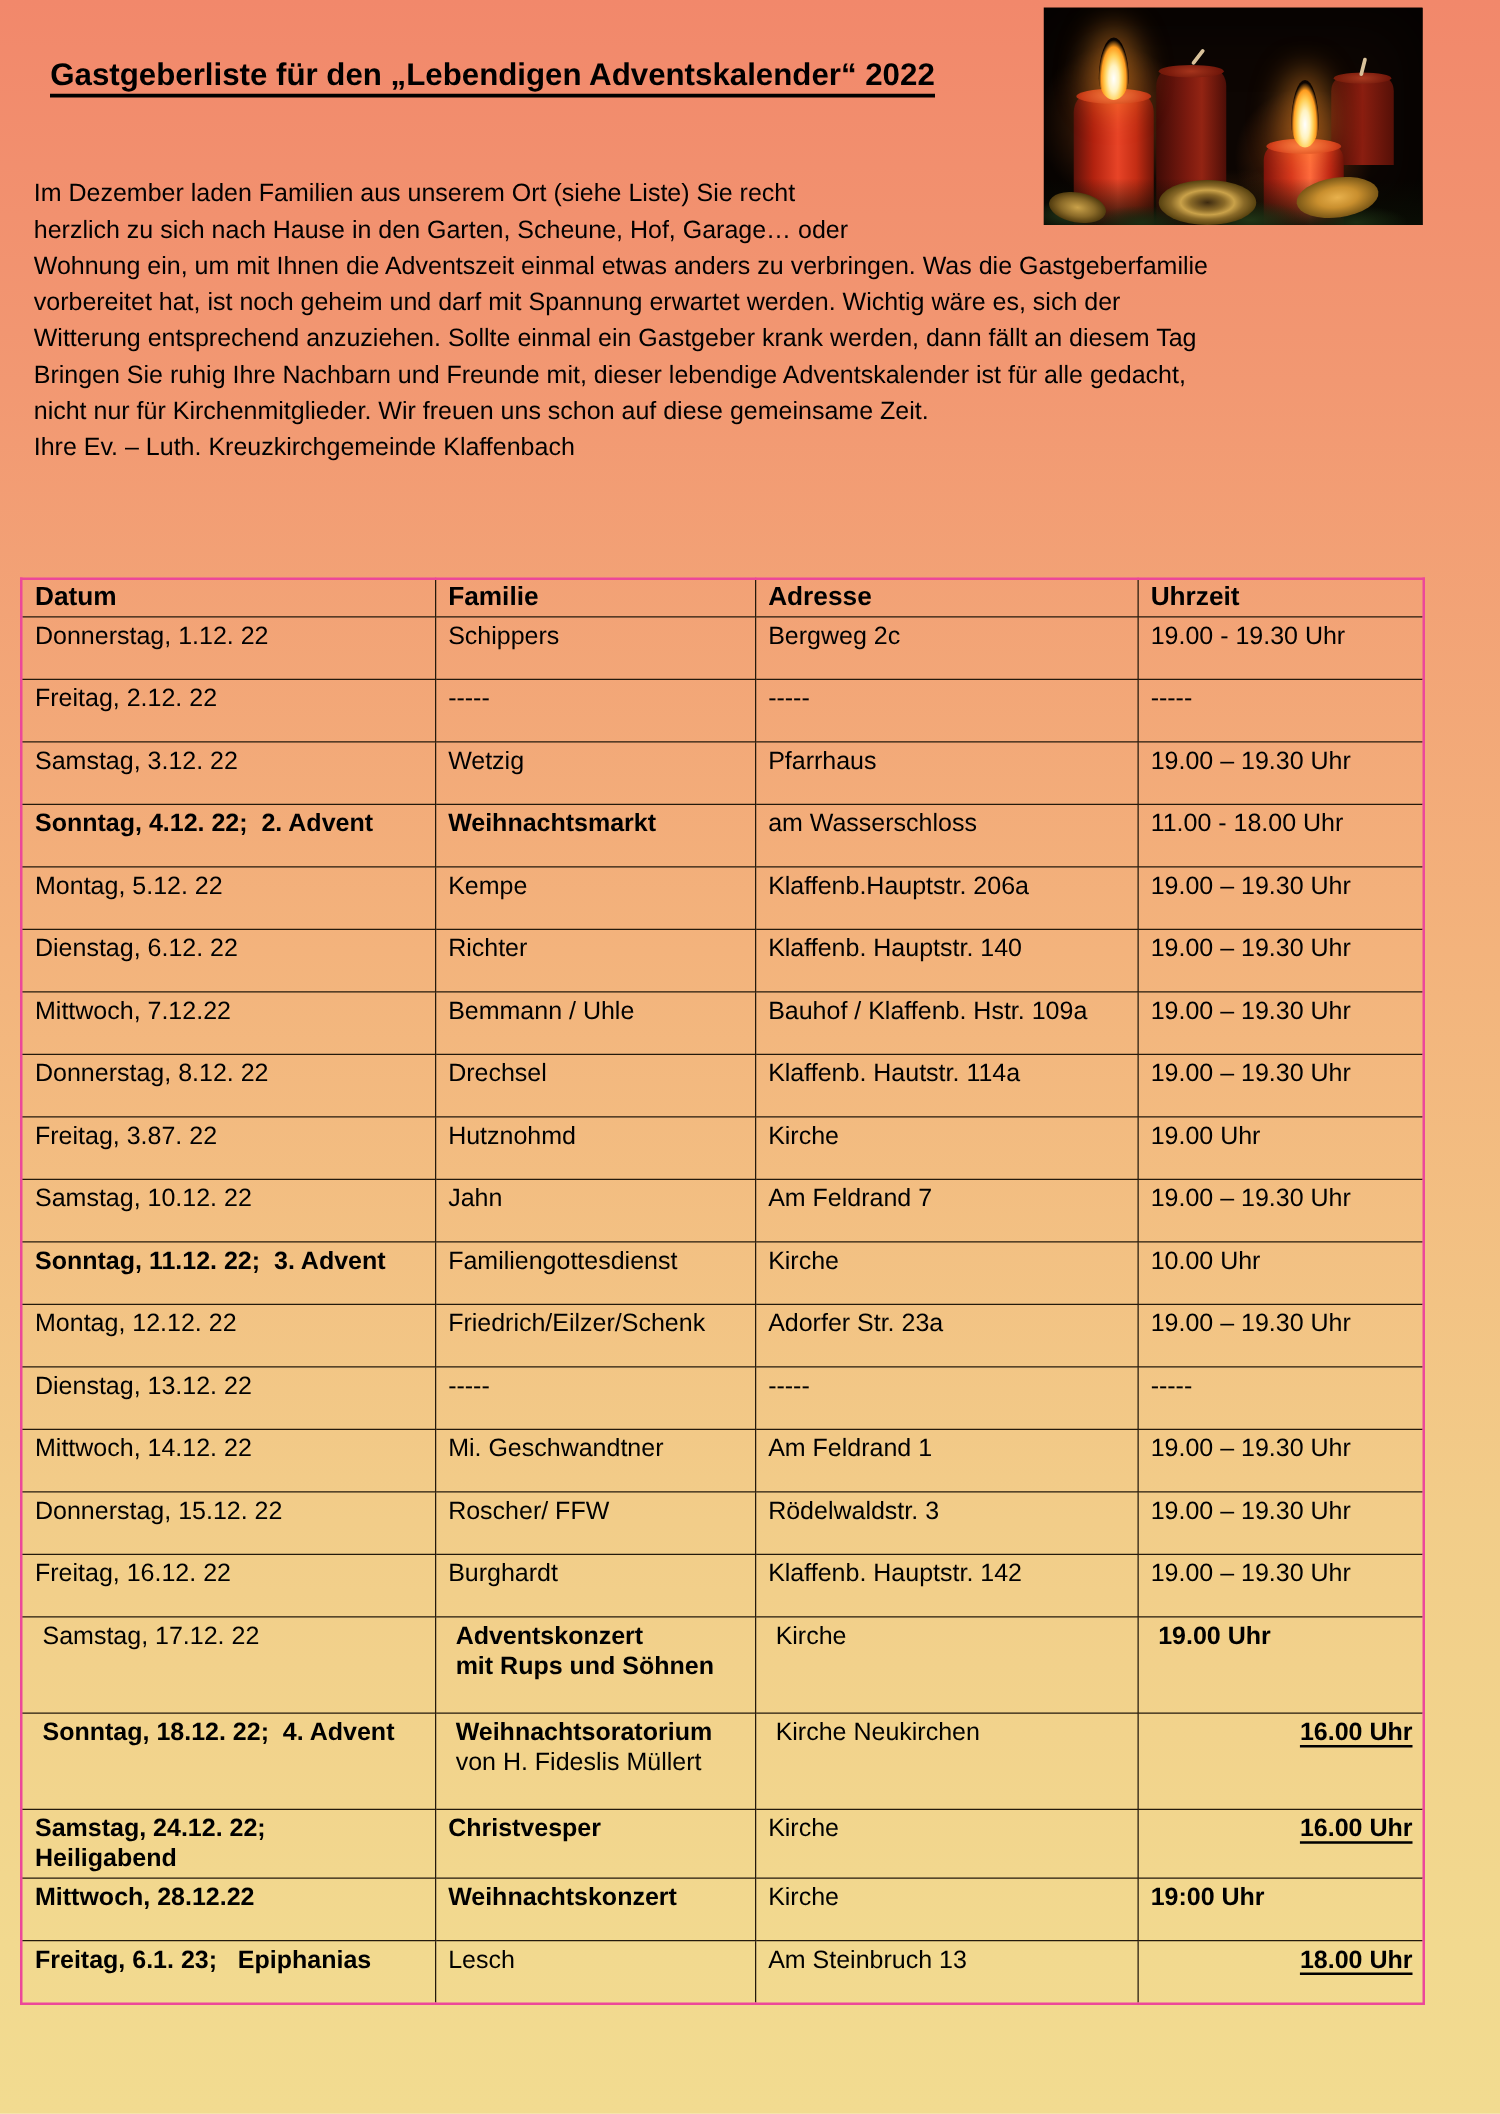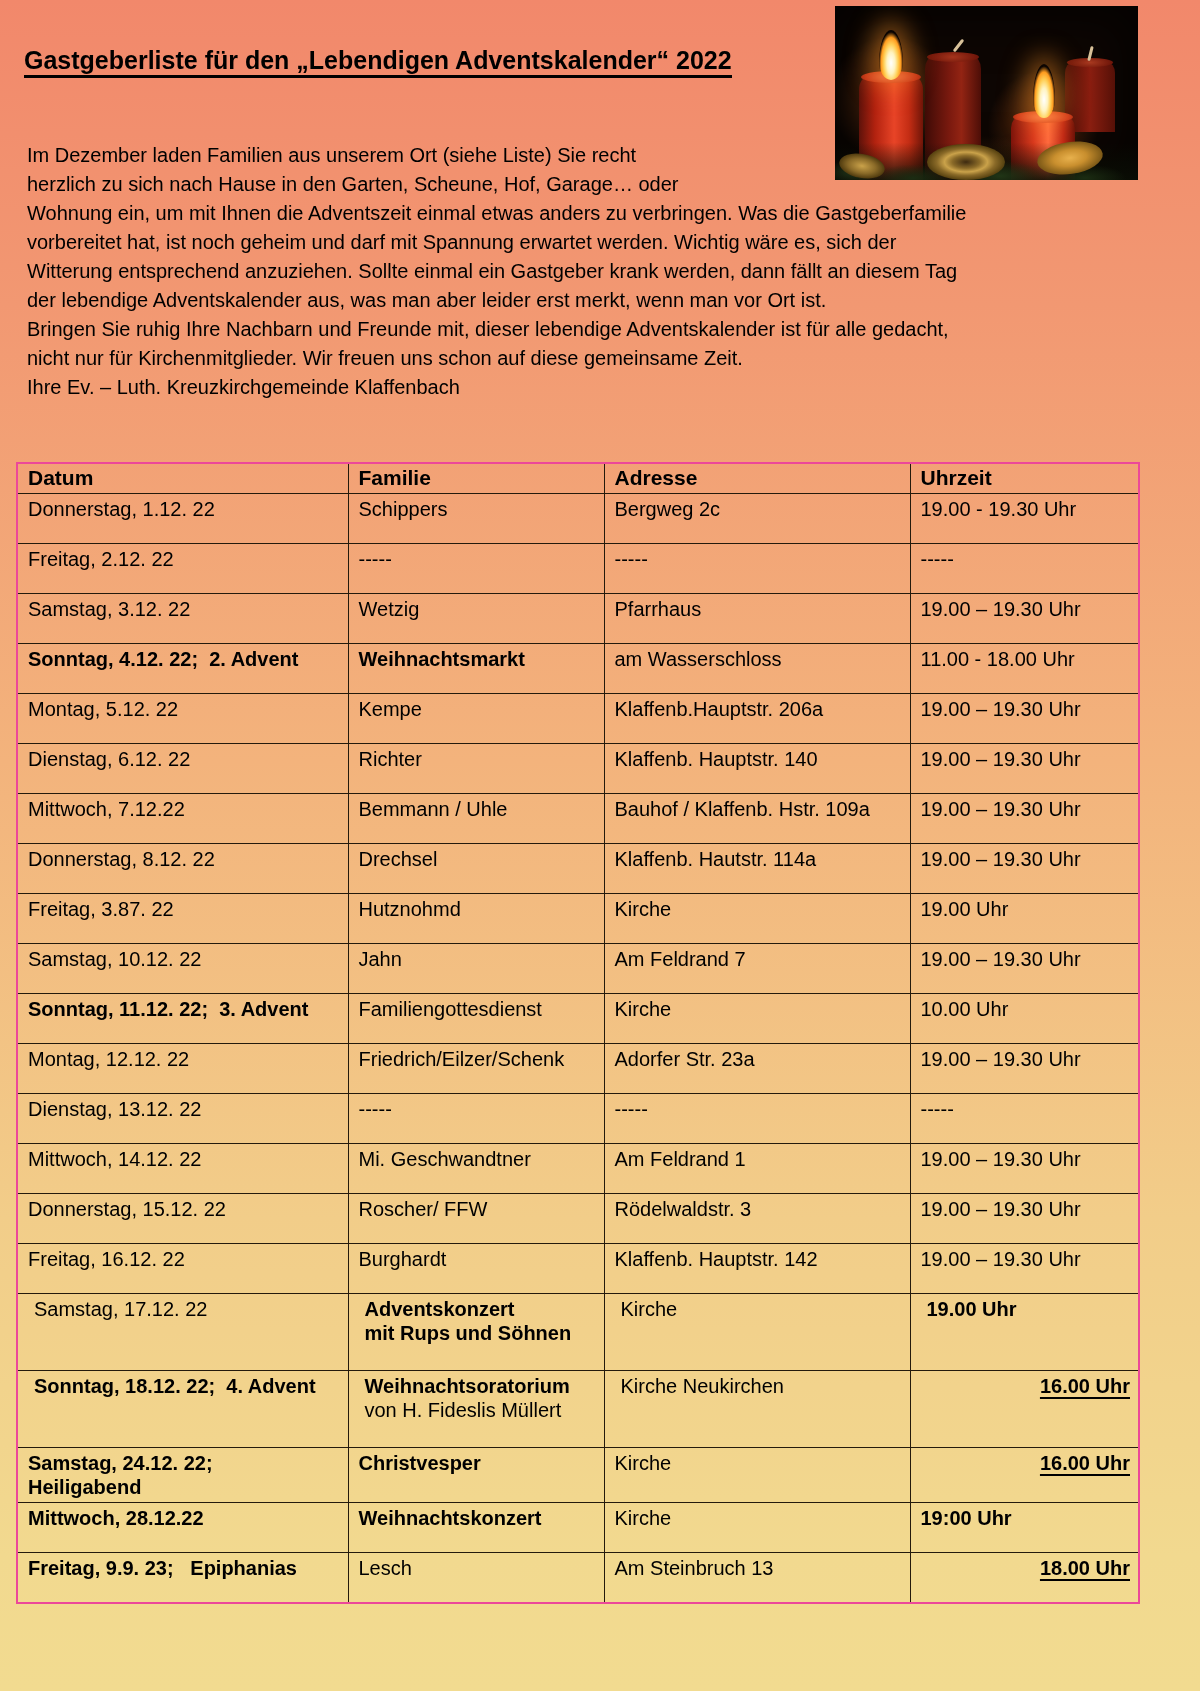--- a/index.html
+++ b/index.html
@@ -3,21 +3,21 @@
 <meta charset="utf-8">
 <style>
   html,body{margin:0;padding:0;}
   body{
     width:1200px;height:1691px;position:relative;overflow:hidden;
     background:linear-gradient(180deg,#f2886b 0%,#f29872 18%,#f3b37c 45%,#f2cd89 72%,#f2d98f 92%,#f2db90 100%);
     font-family:"Liberation Sans","DejaVu Sans",sans-serif;
     color:#000;
   }
   
-  .title{position:absolute;left:24px;top:36px;width:740px;text-align:left;
+  .title{position:absolute;left:24px;top:36px;width:740px;text-align:center;
          font-size:25px;font-weight:bold;line-height:49px;white-space:nowrap;}
   .title .ul{border-bottom:3px solid #000;padding-bottom:1px;}
   
   .intro{position:absolute;left:27px;top:141px;font-size:20px;line-height:29px;}
   .intro-line{white-space:nowrap;}
   
   .photo{position:absolute;left:835px;top:6px;width:303px;height:174px;overflow:hidden;
     background:
       radial-gradient(95px 95px at 56px 92px, rgba(255,120,35,.38), rgba(255,120,35,0) 65%),
       radial-gradient(85px 85px at 208px 120px, rgba(255,120,35,.38), rgba(255,120,35,0) 65%),
@@ -95,21 +95,20 @@
   <div class="slice slice-center"></div>
   <div class="slice slice-right"></div>
 </div>
 
 <div class="intro">
     <div class="intro-line">Im Dezember laden Familien aus unserem Ort (siehe Liste) Sie recht</div>
     <div class="intro-line">herzlich zu sich nach Hause in den Garten, Scheune, Hof, Garage… oder</div>
     <div class="intro-line">Wohnung ein, um mit Ihnen die Adventszeit einmal etwas anders zu verbringen. Was die Gastgeberfamilie</div>
     <div class="intro-line">vorbereitet hat, ist noch geheim und darf mit Spannung erwartet werden. Wichtig wäre es, sich der</div>
     <div class="intro-line">Witterung entsprechend anzuziehen. Sollte einmal ein Gastgeber krank werden, dann fällt an diesem Tag</div>
-    <div class="intro-line">der lebendige Adventskalender aus, was man aber leider erst merkt, wenn man vor Ort ist.</div>
     <div class="intro-line">Bringen Sie ruhig Ihre Nachbarn und Freunde mit, dieser lebendige Adventskalender ist für alle gedacht,</div>
     <div class="intro-line">nicht nur für Kirchenmitglieder. Wir freuen uns schon auf diese gemeinsame Zeit.</div>
     <div class="intro-line">Ihre Ev. – Luth. Kreuzkirchgemeinde Klaffenbach</div>
   </div>
 
 <div class="table-wrap">
   <table>
     <colgroup>
       <col style="width:331px">
         <col style="width:256px">
@@ -403,21 +402,21 @@
           </td>
           <td>
             <div class="cell-line">Kirche</div>
           </td>
           <td>
             <div class="cell-line b">19:00 Uhr</div>
           </td>
         </tr>
         <tr>
           <td>
-            <div class="cell-line b">Freitag, 9.9. 23;   Epiphanias</div>
+            <div class="cell-line b">Freitag, 6.1. 23;   Epiphanias</div>
           </td>
           <td>
             <div class="cell-line">Lesch</div>
           </td>
           <td>
             <div class="cell-line">Am Steinbruch 13</div>
           </td>
           <td>
             <div class="cell-line b u">18.00 Uhr</div>
           </td>

